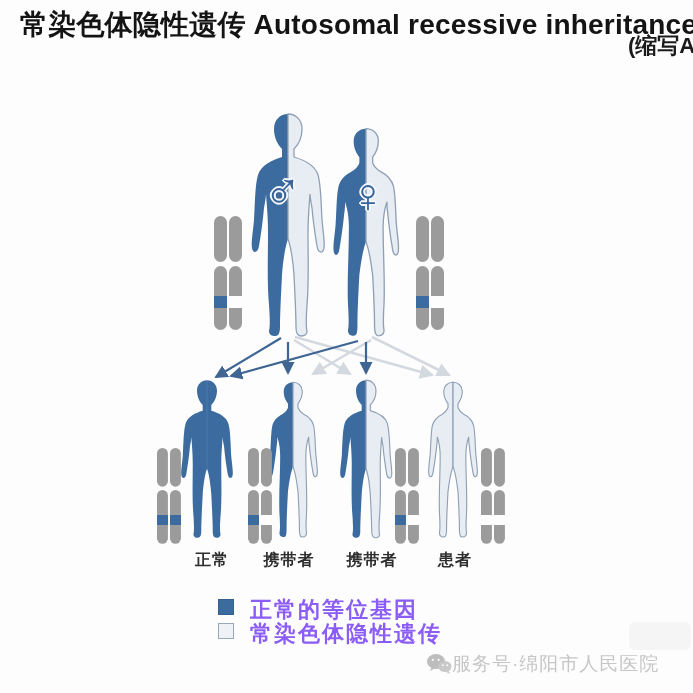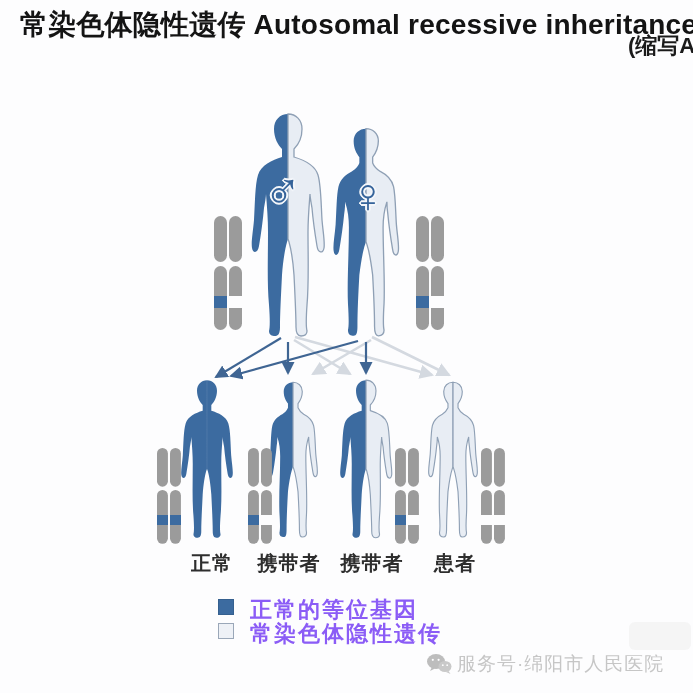--- a/index.html
+++ b/index.html
@@ -42,40 +42,40 @@
       -1px -1px 0 #f3f6fa, 1px 1px 0 #f3f6fa,
       -1px 1px 0 #f3f6fa, 1px -1px 0 #f3f6fa;
     line-height:1;
   }
   .sym-male   { left:263px; top:163px; font-size:52px; }
   .sym-female { left:350px; top:172px; font-size:48px; }
 
   .child-label {
     top:550px;
     transform:translateX(-50%);
-    font-size:20px; font-weight:700; color:#2e2e2e;
+    font-size:16px; font-weight:700; color:#2e2e2e;
     white-space:nowrap; letter-spacing:1px;
   }
 
   .legend-swatch {
     width:16px; height:16px; left:218px;
   }
   .legend-swatch.normal  { top:599px; background:#3c6ba0; border:1px solid #35608f; }
   .legend-swatch.disease { top:623px; background:#eef1f6; border:1.5px solid #9aa7b8; }
   .legend-label {
     left:250px;
     font-size:22px; font-weight:700; color:#8b5cf6;
     letter-spacing:2px; white-space:nowrap;
   }
   .legend-label.normal  { top:595px; }
   .legend-label.disease { top:619px; }
 
   .watermark {
     left:426px; top:651px;
-    display:flex; align-items:center; gap:5px;
+    display:flex; align-items:center; 
     color:#c6c6c6; font-size:19px; letter-spacing:1px;
     white-space:nowrap;
   }
   .faint-box {
     left:629px; top:622px; width:62px; height:28px;
     background:#f1f1f1; border-radius:6px; opacity:0.75;
   }
 </style>
 </head>
 <body>

